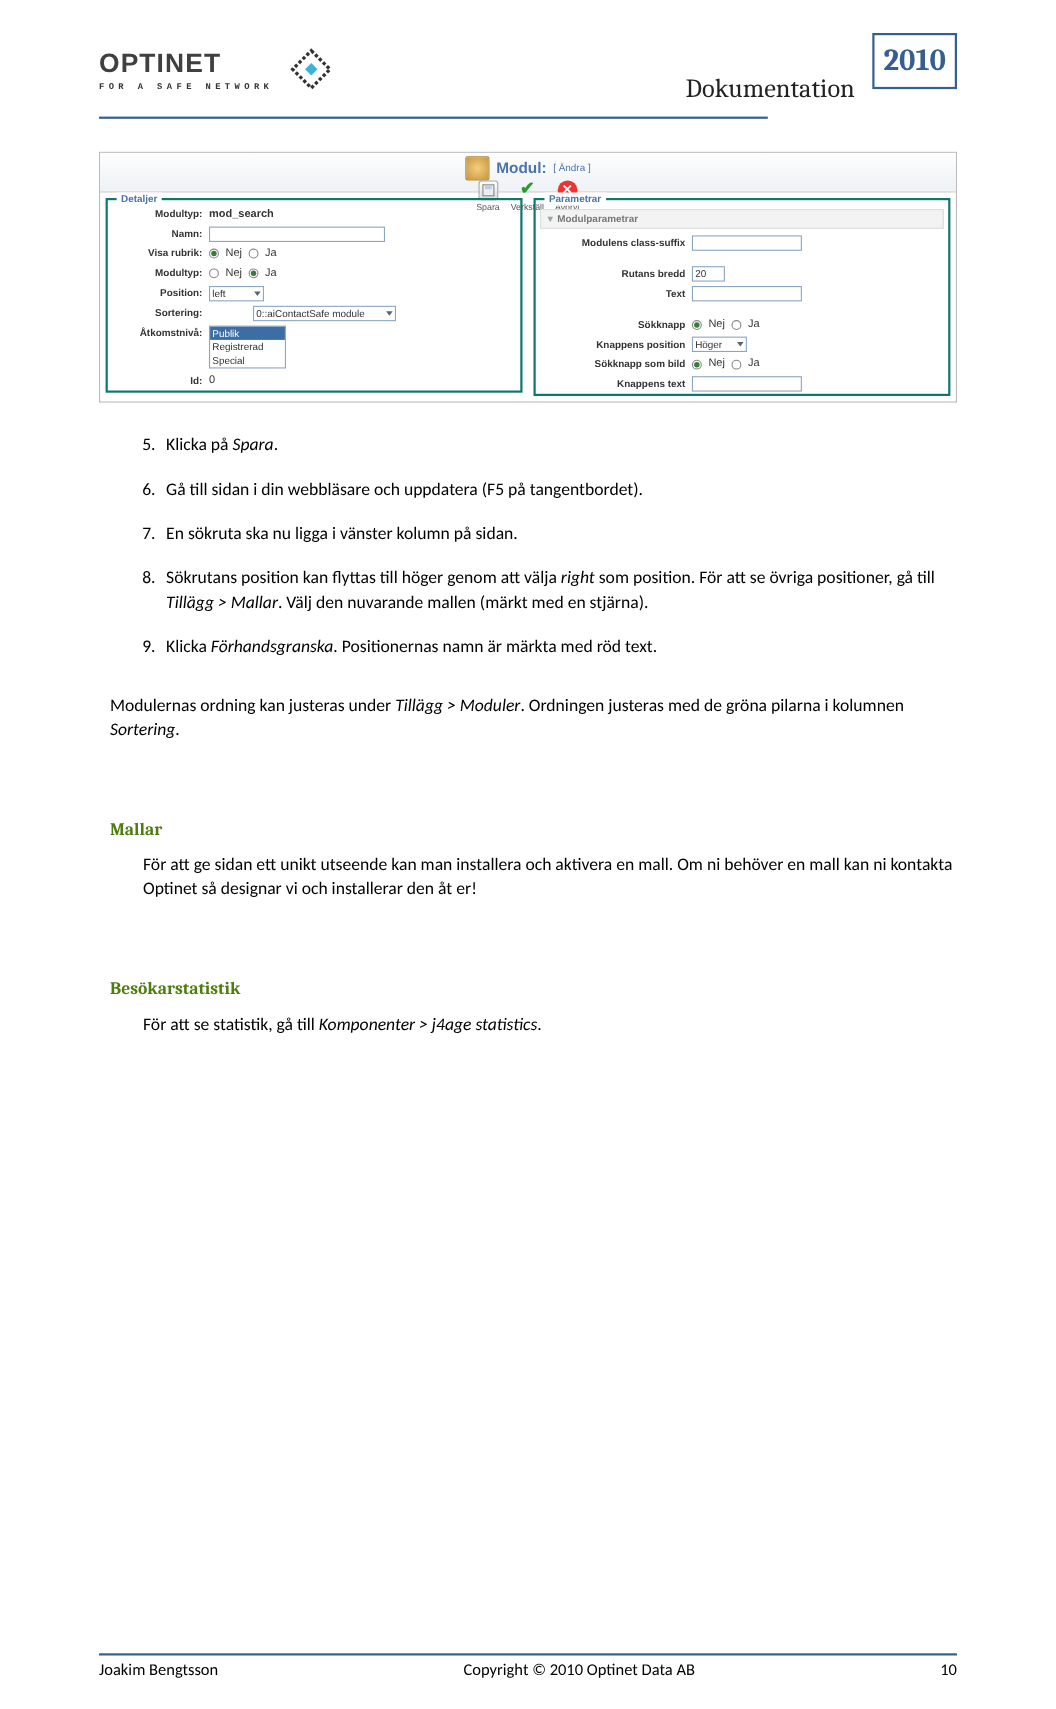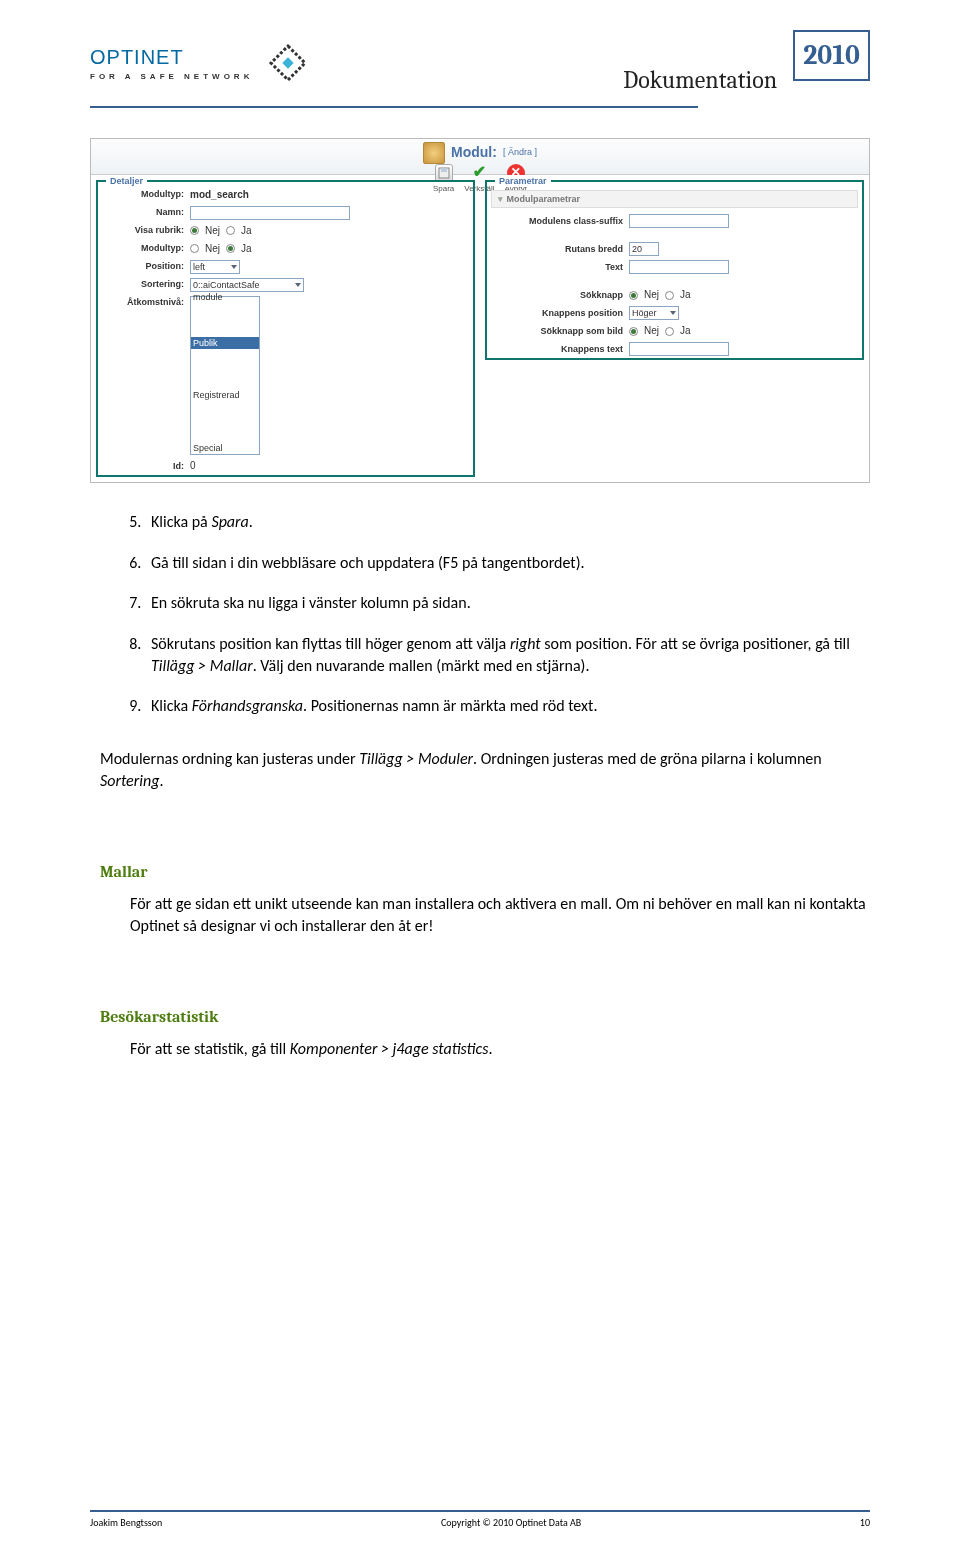--- a/index.html
+++ b/index.html
@@ -19,22 +19,22 @@
   }
   
   .header {
     display: flex;
     align-items: flex-start;
     justify-content: space-between;
     margin-bottom: 8px;
   }
   .logo-block { display: flex; align-items: center; gap: 8px; margin-top: 6px; }
   .logo-text { display: flex; flex-direction: column; }
-  .logo-word { font-family: Arial, sans-serif; font-weight: 400; font-size: 20px; letter-spacing: 1px; color: #0369a1; }
-  .logo-tag { font-family: Liberation Sans, sans-serif; font-size: 8px; letter-spacing: 4px; color: #333; font-weight: bold; }
+  .logo-word { font-family: Arial, sans-serif; font-weight: 700; font-size: 24px; letter-spacing: 1px; color: #404040; }
+  .logo-tag { font-family: Liberation Mono, monospace; font-size: 8px; letter-spacing: 4px; color: #333; font-weight: bold; }
   .logo-diamond {
     width: 54px; height: 54px; position: relative;
   }
   .doc-title {
     font-family: Cambria, Georgia, serif;
     font-size: 24px;
     color: #222;
     text-align: right;
     margin-top: 34px;
     flex: 1;
@@ -103,21 +103,21 @@
   }
   .row { display:flex; align-items:center; padding: 2px 6px; gap:6px; }
   .row-label { width: 80px; text-align: right; font-weight: bold; color:#333; font-size:9px; }
   .row-label-r { width: 130px; text-align: right; font-weight: bold; color:#333; font-size:9px; }
   .radio { width:9px; height:9px; border:1px solid #888; border-radius:50%; display:inline-flex; align-items:center; justify-content:center; background:#fff; }
   .radio.sel::after { content:""; width:5px; height:5px; background:#3a7b3a; border-radius:50%; display:block; }
   .mini-input { border:1px solid #8ba6c4; height:14px; font-size:9px; padding:0 2px; background:#fff; }
   .mini-select { border:1px solid #8ba6c4; height:14px; font-size:9px; padding:0 12px 0 2px; background:#fff; position:relative; display:inline-block; }
   .mini-select::after { content:""; position:absolute; right:2px; top:4px; border-left:3px solid transparent; border-right:3px solid transparent; border-top:4px solid #567; }
   .mini-list { border:1px solid #8ba6c4; font-size:9px; background:#fff; width:70px; }
-  .mini-list div { padding:0 2px;margin-top:40px; }
+  .mini-list div { padding:0 2px; }
   .mini-list .hl { background:#3b6ea5; color:#fff; }
   .param-sub {
     background:#f3f3f3; border:1px solid #ddd; color:#777; font-size:9px; font-weight:bold;
     padding:2px 6px; margin:4px;
   }
   .param-sub .arrow { color:#9a9; margin-right:4px; }
 
   
   .ol-body { list-style: decimal; padding-left: 55px; margin-bottom: 30px; }
   .ol-body li { margin-bottom: 18px; padding-left: 6px; }
@@ -138,21 +138,21 @@
     bottom: 24px;
     left: 90px; right: 90px;
   }
   .footer-rule {
     border: none;
     border-top: 2px solid #355f91;
     margin-bottom: 4px;
   }
   .footer-row {
     display: flex; justify-content: space-between;
-    font-size: 10px; color: #000;
+    font-size: 15px; color: #000;
   }
 </style>
 </head>
 <body>
 
 <div class="page">
 
   <div class="header">
     <div class="logo-block">
       <div class="logo-text">
@@ -226,21 +226,21 @@
             <span>Nej</span>
             <span class="radio sel"></span>
             <span>Ja</span>
           </div>
           <div class="row">
             <span class="row-label">Position:</span>
             <span class="mini-select" style="width:50px;">left</span>
           </div>
           <div class="row">
             <span class="row-label">Sortering:</span>
-            <span class="mini-select" style="width:114px;">0::aiContactSafe module</span>
+            <span class="mini-select" style="width:130px;margin-left:40px;">0::aiContactSafe module</span>
           </div>
           <div class="row" style="align-items:flex-start;">
             <span class="row-label">Åtkomstnivå:</span>
             <div class="mini-list">
               <div class="hl">Publik</div>
               <div>Registrerad</div>
               <div>Special</div>
             </div>
           </div>
           <div class="row">

